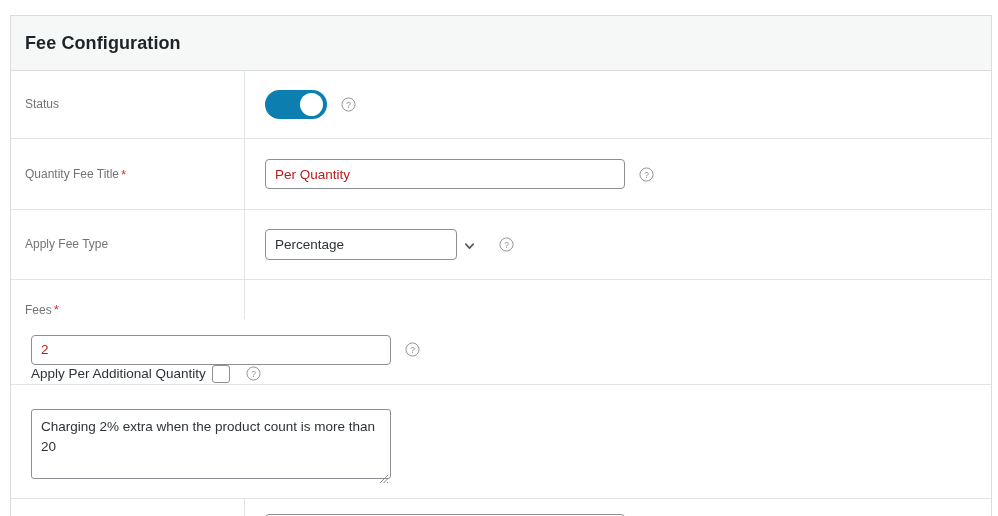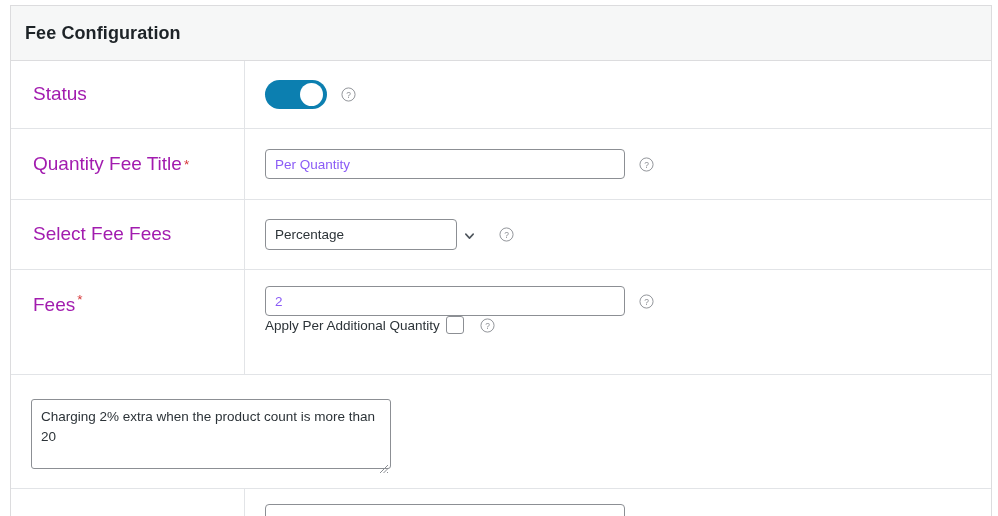--- a/index.html
+++ b/index.html
@@ -15,21 +15,21 @@
     color: #1d2327;
     -webkit-font-smoothing: antialiased;
   }
 
   .page {
     position: relative;
     width: 998px;
     height: 516px;
     background: #ffffff;
     box-sizing: border-box;
-    padding-top: 5px;
+    padding-top: 15px;
   }
 
   .panel {
     margin-left: 10px;
     margin-right: 6px;
     border: 1px solid #dcdcde;
     border-bottom: none;
     background: #ffffff;
     box-sizing: border-box;
   }
@@ -71,36 +71,35 @@
   }
   .cell-field {
     flex: 1;
     box-sizing: border-box;
     padding: 0 0 0 20px;
     display: flex;
     align-items: center;
   }
 
   .label-text {
-    font-size: 19px;
-    color: #a21caf;
+    font-size: 12px;
+    color: #737373;
     line-height: 1.4;
-    margin-left: 8px;
   }
   .req {
     color: #d63638;
     font-size: 13.5px;
     margin-left: 2px;
   }
 
   
   .row-status   { height: 68px; }
   .row-title    { height: 71px; }
   .row-feetype  { height: 70px; }
-  .row-fees     { height: 105px; }
+  .row-fees     { height: 105px; flex-direction: column; }
   .row-tooltip  { height: 114px; }
   .row-last     { height: 40px; }
 
   .row-fees .cell-label,
   .row-tooltip .cell-label,
   .row-last .cell-label { align-items: flex-start; padding-top: 22px; }
   .row-fees .cell-field,
   .row-tooltip .cell-field,
   .row-last .cell-field { align-items: flex-start; padding-top: 16px; flex-direction: column; }
 
@@ -148,21 +147,21 @@
   
   .text-input {
     width: 360px;
     height: 30px;
     box-sizing: border-box;
     border: 1px solid #8c8f94;
     border-radius: 4px;
     padding: 0 9px;
     font-family: "Liberation Sans", sans-serif;
     font-size: 13.5px;
-    color: #8b5cf6;
+    color: #b91c1c;
     background: #ffffff;
     outline: none;
   }
 
   
   .select-wrap {
     position: relative;
     width: 220px;
     height: 31px;
     flex: none;
@@ -297,21 +296,21 @@
               <circle cx="8" cy="8" r="7" fill="none" stroke="#8c8f94" stroke-width="1"></circle>
               <text x="8" y="11.6" text-anchor="middle" font-family="Liberation Sans, sans-serif" font-size="9" fill="#8c8f94">?</text>
             </svg>
           </span>
         </div>
       </div>
     </div>
 
     <div class="row row-feetype">
       <div class="cell-label">
-        <span class="label-text">Select Fee Fees</span>
+        <span class="label-text">Apply Fee Type</span>
       </div>
       <div class="cell-field">
         <div class="field-line">
           <div class="select-wrap">
             <div class="select-box">
               <span>Percentage</span>
             </div>
             <span class="chevron">
               <svg viewBox="0 0 14 14" width="13" height="13" aria-hidden="true">
                 <path d="M3 5 L7 9.3 L11 5" fill="none" stroke="#50575e" stroke-width="1.7" stroke-linecap="round" stroke-linejoin="round"></path>

